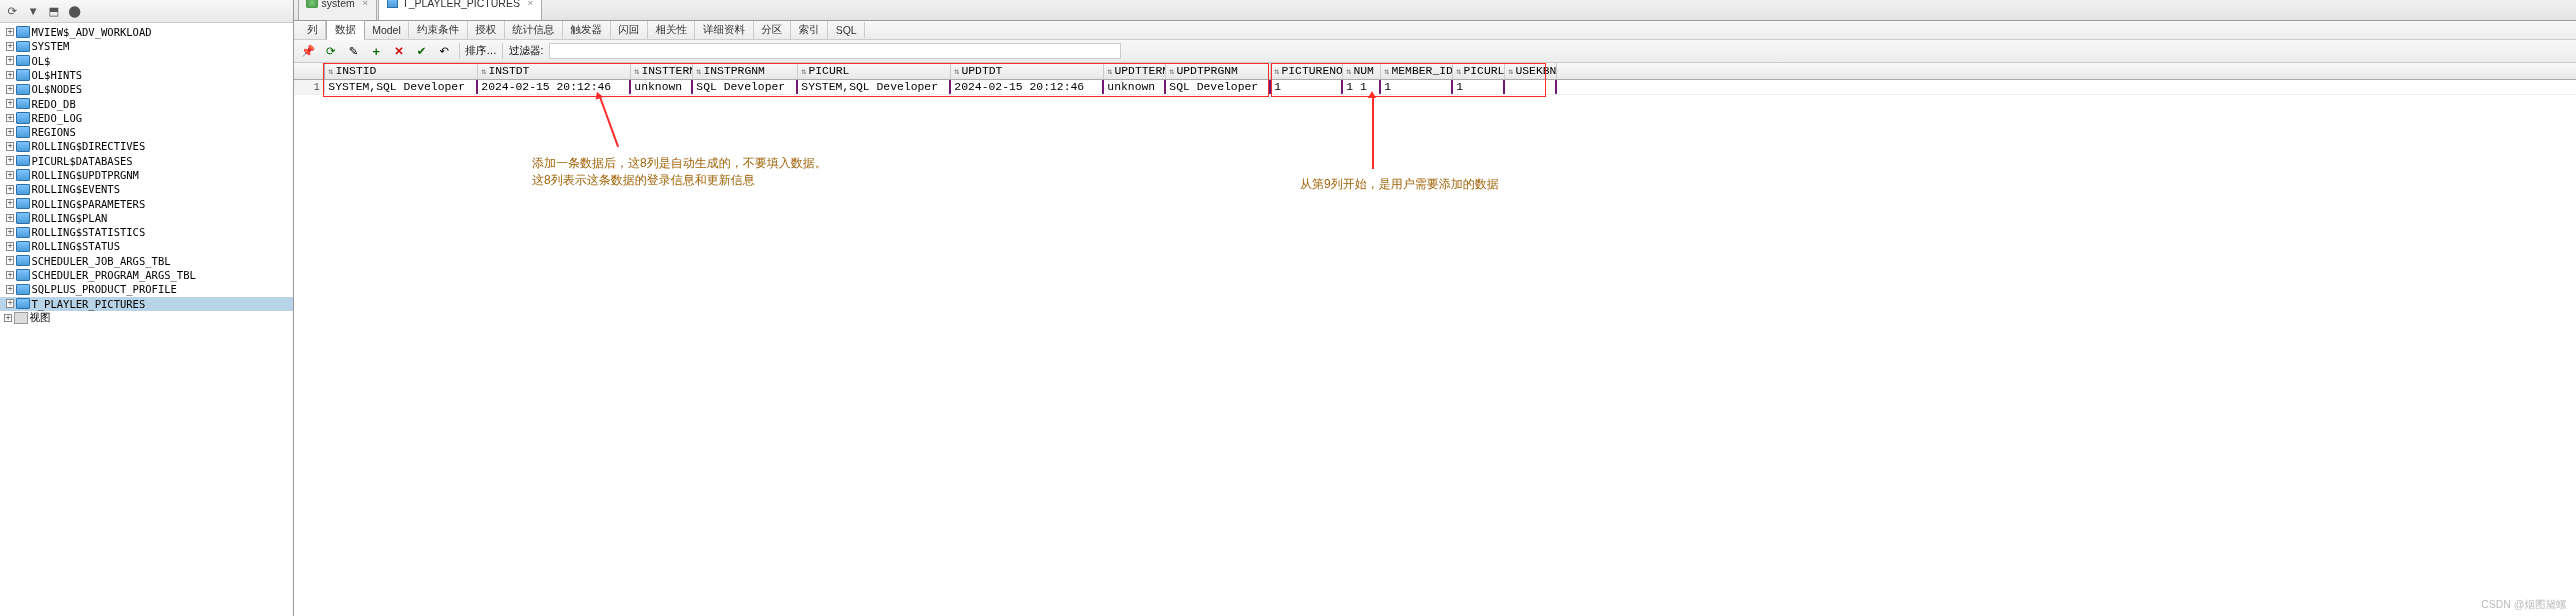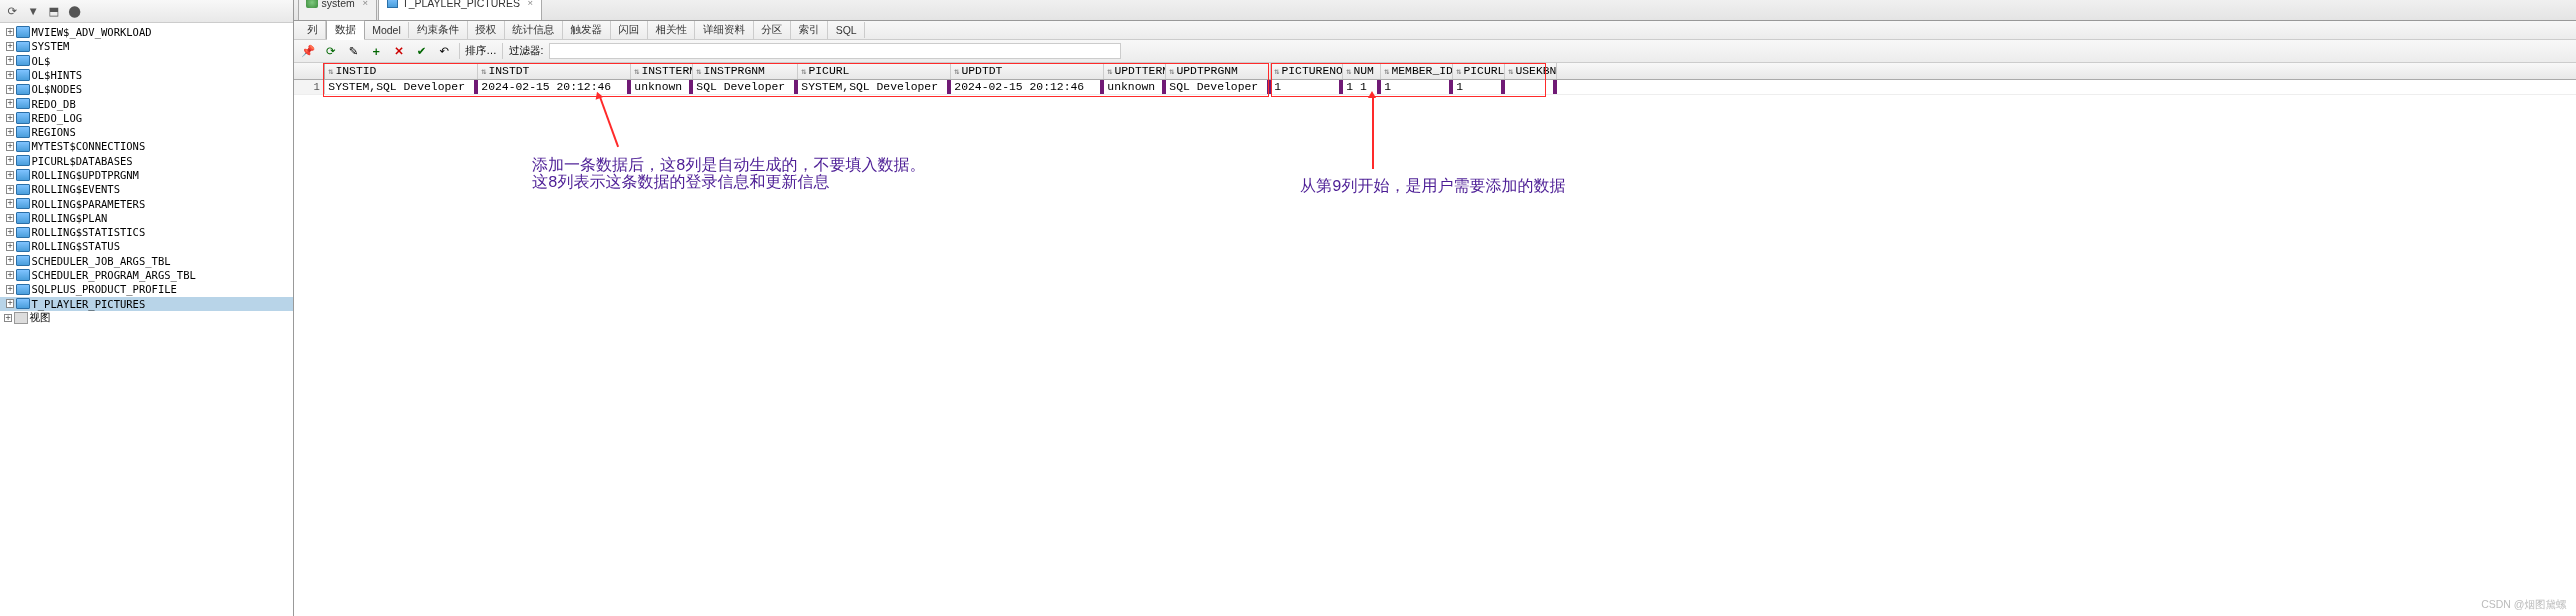--- a/index.html
+++ b/index.html
@@ -40,27 +40,27 @@
     .action-bar .check { color: #060; }
     .action-bar .sep { width: 1px; height: 15.3px; background: #ccc; }
     .action-bar input { border: 1px solid #ccc; height: 15.3px; padding: 0 3.8px; font-size: 10.5px; width: 572px; }
     
     
     .grid-wrap { flex: 1; position: relative; background: #fff; font-family: "Courier New", monospace; font-size: 11.4px; }
     .grid-header { display: flex; height: 17px; background: linear-gradient(#f8f8f8,#e8e8e8); border-bottom: 1px solid #aaa; }
     .grid-header .cell { border-right: 1px solid #ccc; display: flex; align-items: center; padding: 0 3.8px; gap: 1.9px; overflow: hidden; white-space: nowrap; }
     .grid-header .sort { font-size: 8.6px; color: #777; }
     .grid-row { display: flex; height: 15.3px; border-bottom: 1px solid #eee; }
-    .grid-row .cell { border-right: 4px solid #701a75; display: flex; align-items: center; padding: 0 3.8px; overflow: hidden; white-space: nowrap; }
+    .grid-row .cell { border-right: 2px solid #701a75; display: flex; align-items: center; padding: 0 3.8px; overflow: hidden; white-space: nowrap; }
     .rownum-h { width: 30.5px; background: linear-gradient(#f8f8f8,#e8e8e8); border-right: 1px solid #aaa; }
     .rownum { width: 30.5px; text-align: right; padding-right: 3.8px; background: #f4f4f4; border-right: 1px solid #ccc; font-size: 10.5px; color: #555; display:flex; align-items:center; justify-content:flex-end; }
     
     
     .anno-box { position: absolute; border: 1.9px solid #ff2a2a; pointer-events: none; }
-    .anno-text { position: absolute; color: #4c1d95; font-size: 16px; font-family: Liberation Mono, monospace; pointer-events: none; white-space: nowrap; }
+    .anno-text { position: absolute; color: #a16207; font-size: 12px; font-family: Liberation Sans, sans-serif; pointer-events: none; white-space: nowrap; }
     .anno-arrow { position: absolute; width: 1.9px; background: #ff2a2a; pointer-events: none; }
     .anno-arrow::after { content:''; position:absolute; top:-5.7px; left:-3.8px; border-left:4.8px solid transparent; border-right:4.8px solid transparent; border-bottom:7.6px solid #ff2a2a; }
     
     .watermark { position: absolute; bottom: 3.8px; right: 9.5px; font-size: 10.5px; color: #bbb; }
   </style>
 </head>
 <body>
 
 <div class="container">
 
@@ -108,21 +108,21 @@
           <span>REDO_LOG</span>
         </div>
         <div class="tree-item">
           <span class="expand">+</span>
           <span class="ticon-tbl"></span>
           <span>REGIONS</span>
         </div>
         <div class="tree-item">
           <span class="expand">+</span>
           <span class="ticon-tbl"></span>
-          <span>MYTEST$CONNECTIONS</span>
+          <span>ROLLING$DIRECTIVES</span>
         </div>
         <div class="tree-item">
           <span class="expand">+</span>
           <span class="ticon-tbl"></span>
           <span>PICURL$DATABASES</span>
         </div>
         <div class="tree-item">
           <span class="expand">+</span>
           <span class="ticon-tbl"></span>
           <span>ROLLING$UPDTPRGNM</span>

